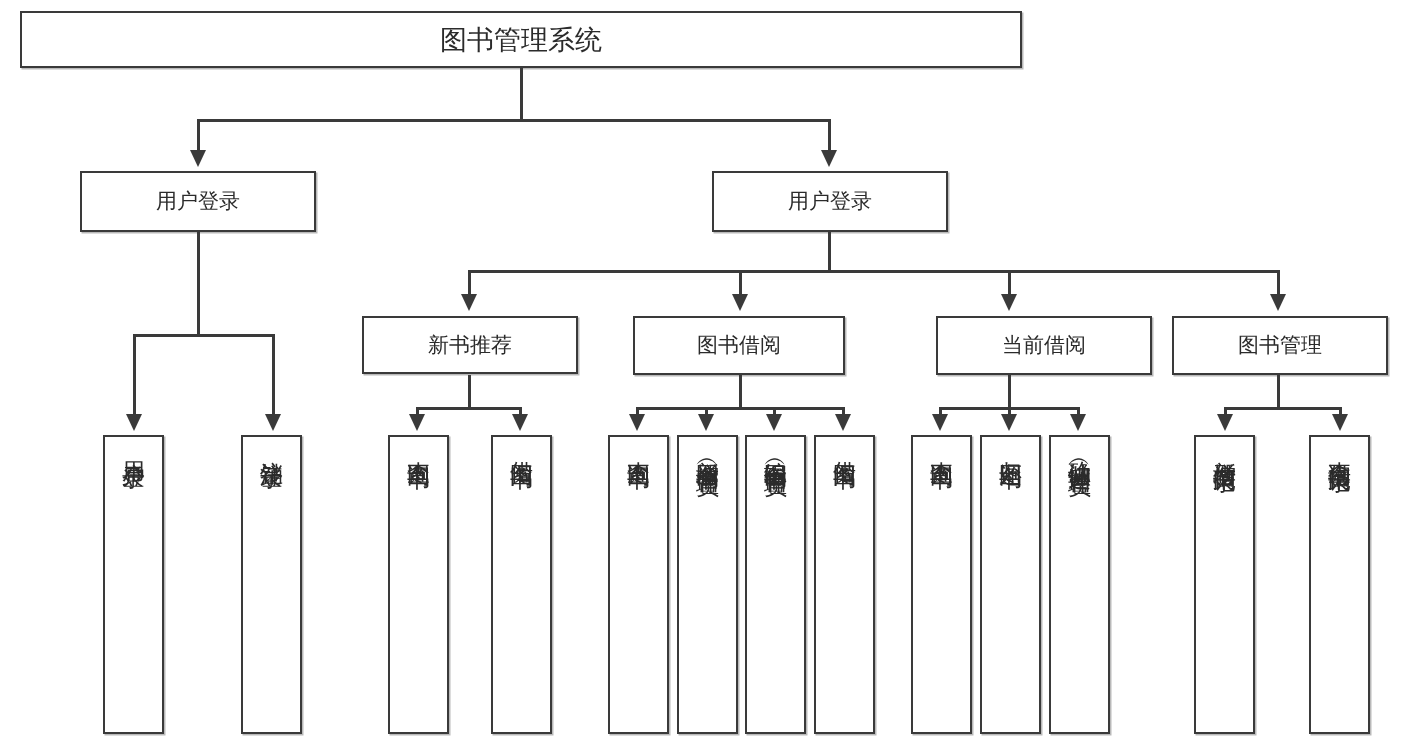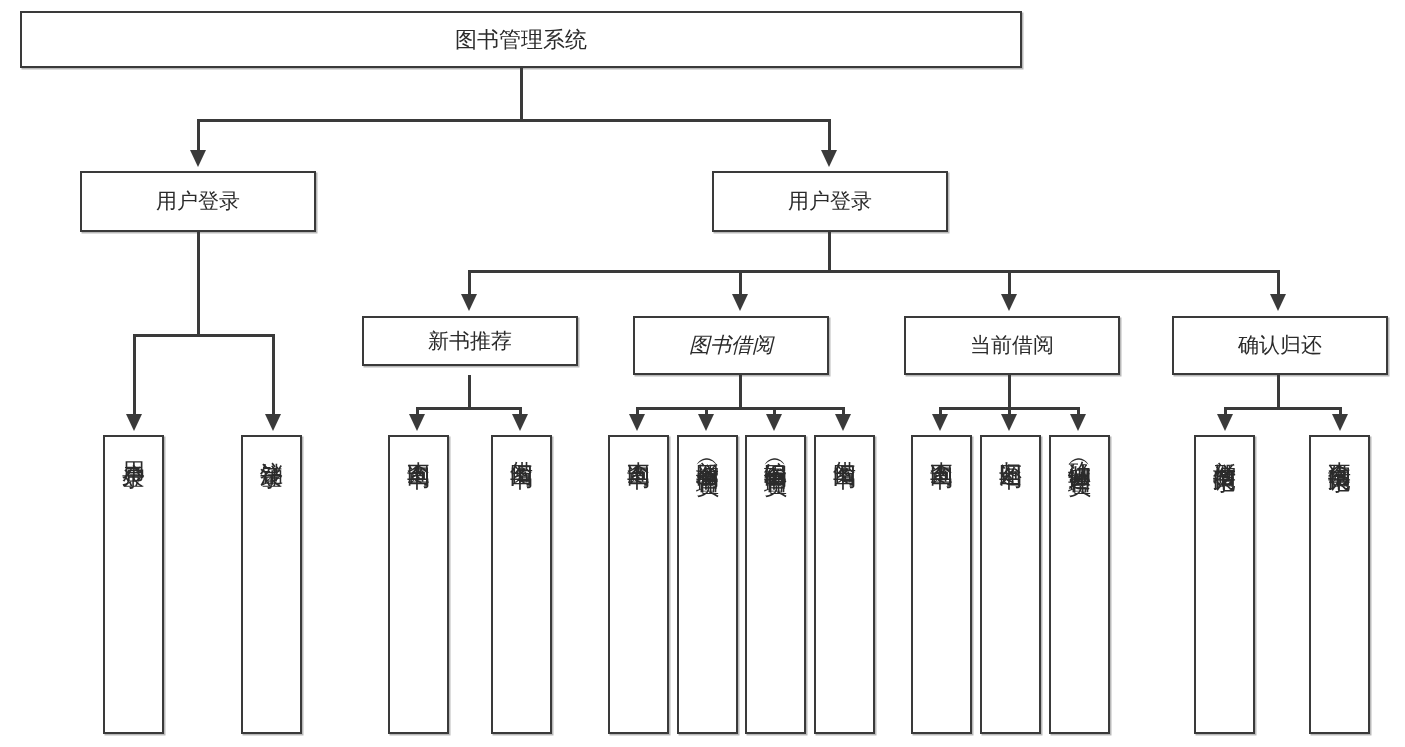--- a/index.html
+++ b/index.html
@@ -30,21 +30,21 @@
     justify-content: center;
     color: #2b2b2b;
   }
   .node .label {
     display: block;
     text-align: center;
     line-height: 1.18;
     color: #2b2b2b;
   }
   
-  .node.root .label { font-size: 22px; }
+  .node.root .label { font-size: 27px; }
   
   .node.mid .label { font-size: 21px; }
   
   .node.leaf {
     align-items: flex-start;
     padding-top: 6px;
   }
   .node.leaf .label {
     writing-mode: vertical-rl;
     text-orientation: upright;
@@ -115,31 +115,31 @@
   <div class="ln h" style="left:468px; top:270px; width:812px; height:3px;"></div>
   <div class="ln v" style="left:468px; top:270px; width:3px; height:26px;"></div>
   <div class="arrow" style="left:461px; top:294px;"></div>
   <div class="ln v" style="left:739px; top:270px; width:3px; height:26px;"></div>
   <div class="arrow" style="left:732px; top:294px;"></div>
   <div class="ln v" style="left:1008px; top:270px; width:3px; height:26px;"></div>
   <div class="arrow" style="left:1001px; top:294px;"></div>
   <div class="ln v" style="left:1277px; top:270px; width:3px; height:26px;"></div>
   <div class="arrow" style="left:1270px; top:294px;"></div>
 
-  <div class="node mid" style="left:362px; top:316px; width:216px; height:50px;">
+  <div class="node mid" style="left:362px; top:316px; width:216px; height:58px;">
     <span class="label">新书推荐</span>
   </div>
-  <div class="node mid" style="left:633px; top:316px; width:196px; height:59px;font-style:italic;">
+  <div class="node mid" style="left:633px; top:316px; width:212px; height:59px;">
     <span class="label">图书借阅</span>
   </div>
-  <div class="node mid" style="left:904px; top:316px; width:216px; height:59px;">
+  <div class="node mid" style="left:936px; top:316px; width:216px; height:59px;">
     <span class="label">当前借阅</span>
   </div>
   <div class="node mid" style="left:1172px; top:316px; width:216px; height:59px;">
-    <span class="label">确认归还</span>
+    <span class="label">图书管理</span>
   </div>
 
   <div class="ln v" style="left:468px; top:375px; width:3px; height:34px;"></div>
   <div class="ln h" style="left:416px; top:407px; width:106px; height:3px;"></div>
   <div class="ln v" style="left:416px; top:407px; width:3px; height:10px;"></div>
   <div class="arrow" style="left:409px; top:414px;"></div>
   <div class="ln v" style="left:519px; top:407px; width:3px; height:10px;"></div>
   <div class="arrow" style="left:512px; top:414px;"></div>
 
   <div class="ln v" style="left:739px; top:375px; width:3px; height:34px;"></div>

